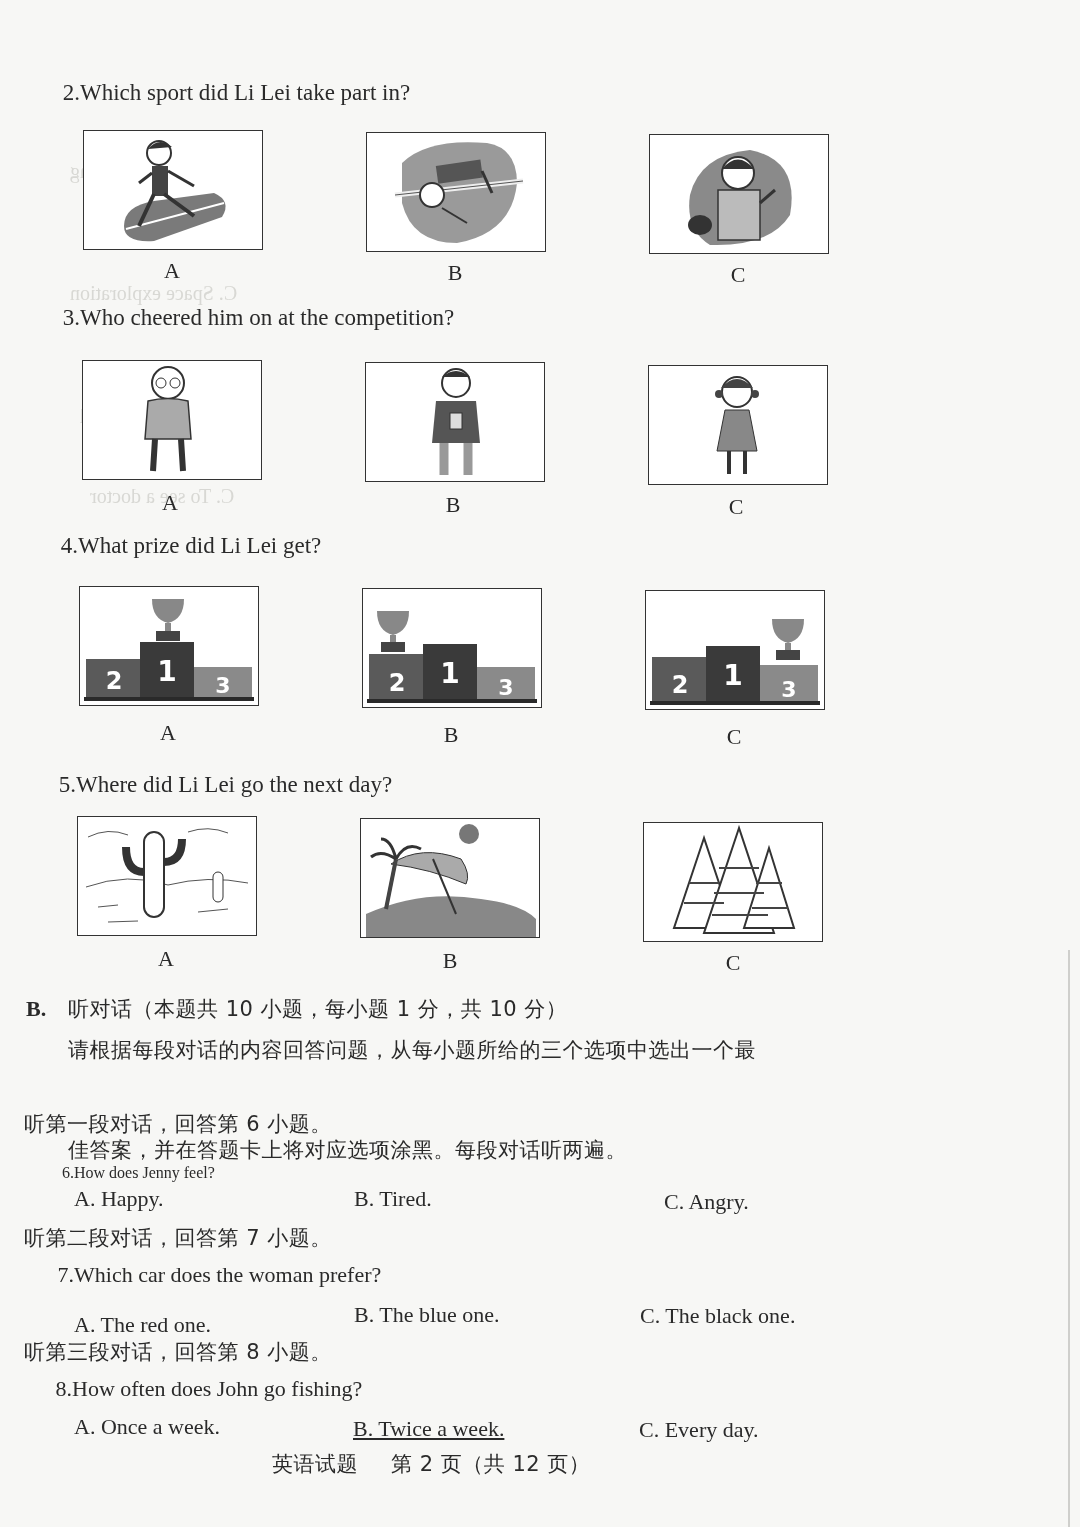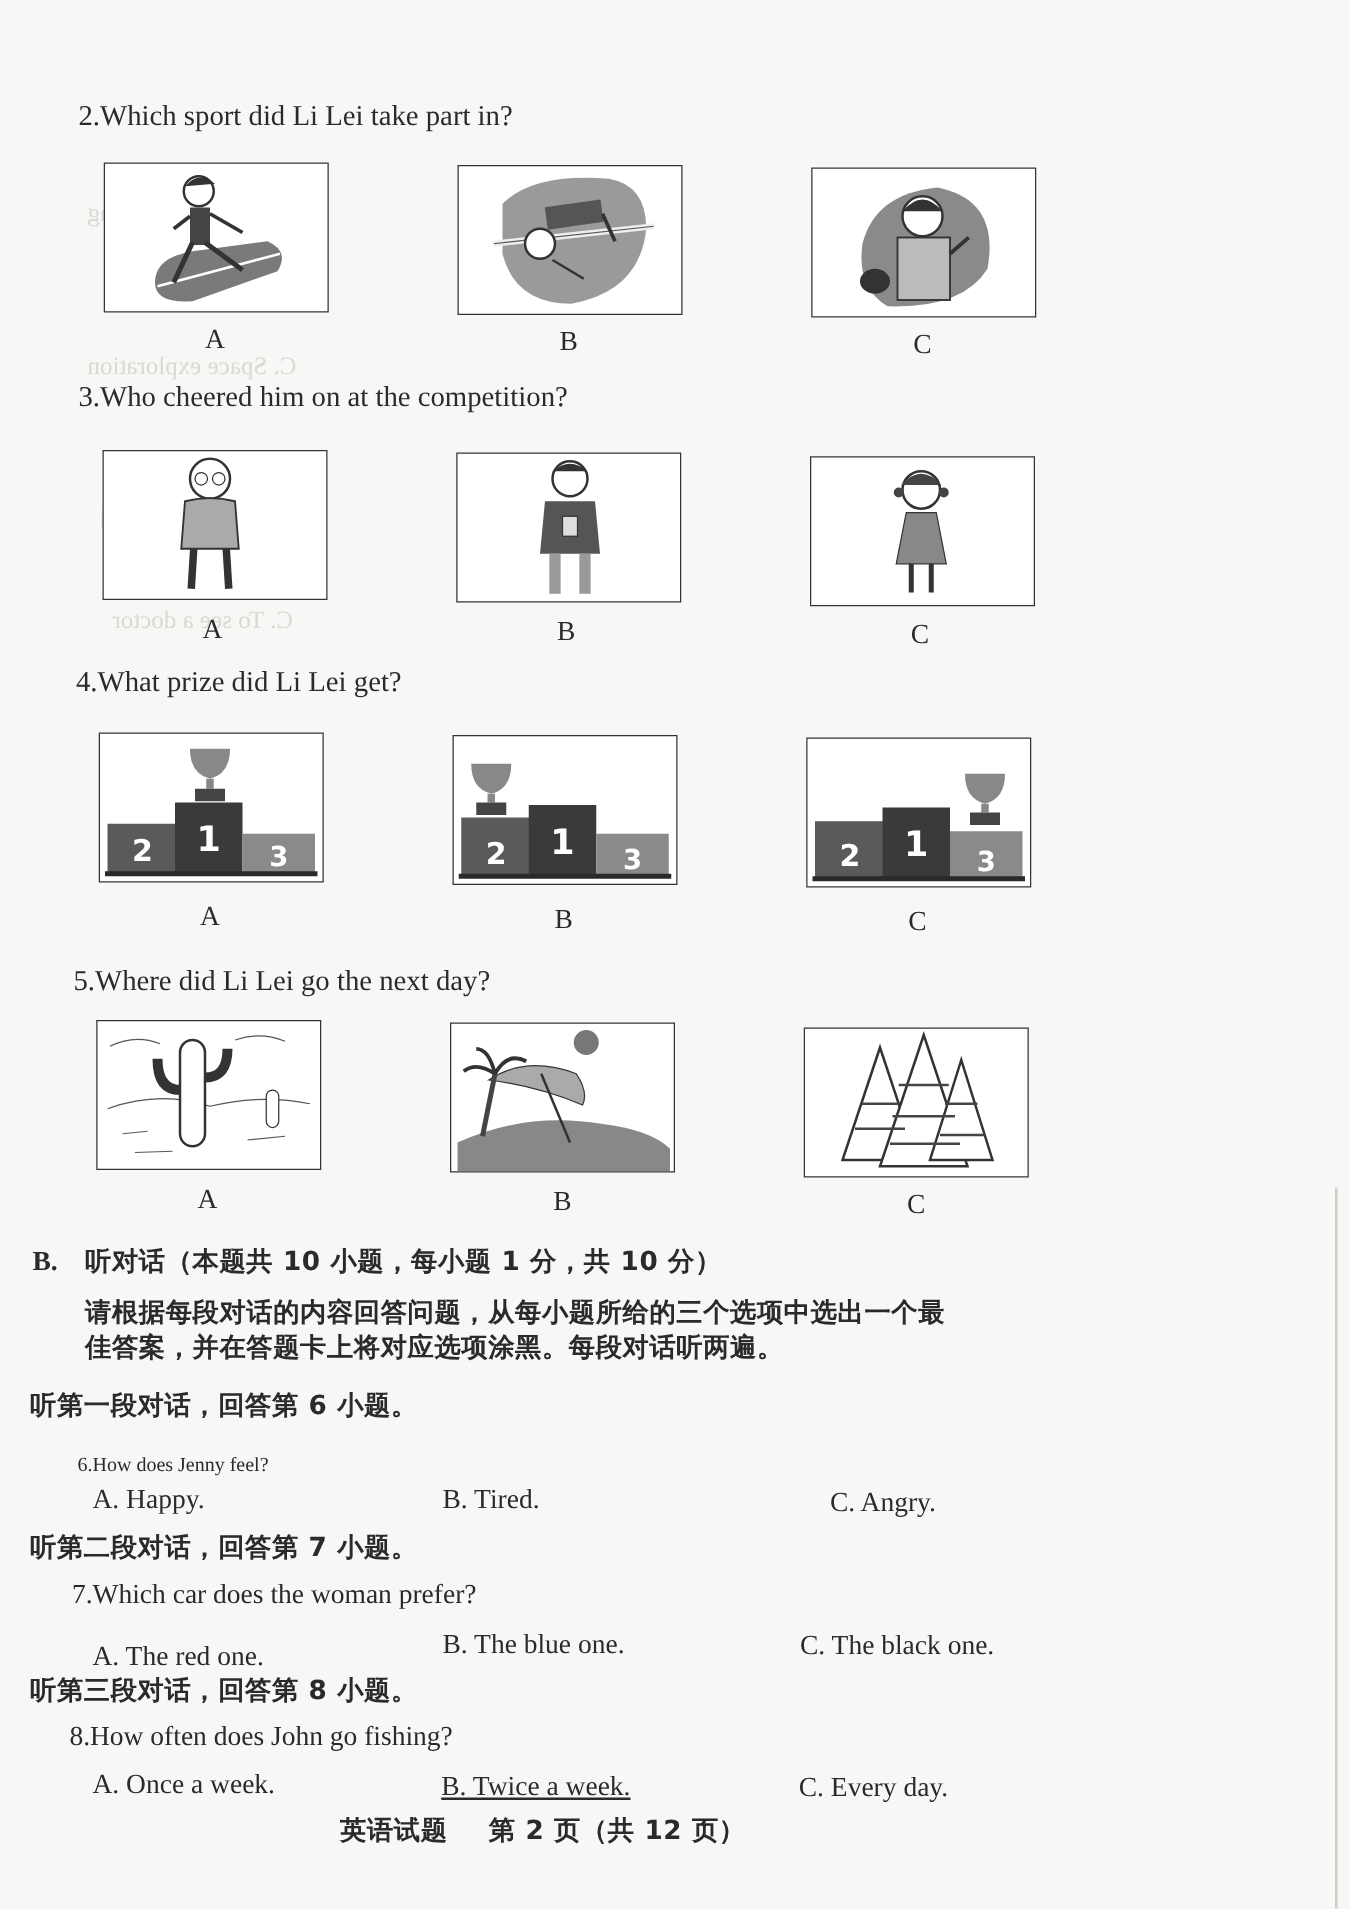--- a/index.html
+++ b/index.html
@@ -8,21 +8,21 @@
     background:#f7f7f5;
     font-family:"Liberation Serif","DejaVu Serif",serif;
     color:#2a2a2a;
   }
   .abs { position:absolute; }
   .q { font-size:23px; white-space:nowrap;text-align:right; }
   .q .num { display:inline-block; width:38px; }
   .opt-label { font-size:22px; width:40px; text-align:center; }
   .frame { border:1.5px solid #333; background:#fff; overflow:hidden; }
   .frame svg { width:100%; height:100%; display:block; }
-  .cn { font-family:"DejaVu Sans",sans-serif; font-size:21px; white-space:nowrap; letter-spacing:0.5px;font-weight:bold; }
+  .cn { font-family:"DejaVu Sans",sans-serif; font-size:21px; white-space:nowrap; letter-spacing:0.5px; }
   .txtopt { font-size:22px; white-space:nowrap; }
   .footer { font-size:22px; white-space:nowrap; }
   .ghost { color:#d8d8d4; font-size:20px; white-space:nowrap; transform:scaleX(-1); }
 </style>
 </head>
 <body>
 
 <div class="abs ghost" style="left:70px;top:160px;">C. Long training</div>
 <div class="abs ghost" style="left:70px;top:282px;">C. Space exploration</div>
 <div class="abs ghost" style="left:80px;top:405px;">C. By underground</div>
@@ -199,21 +199,21 @@
     <path d="M125 25 L100 105 L150 105Z" fill="#fff" stroke="#333" stroke-width="2"></path>
     <path d="M45 60 L75 60 M40 80 L80 80 M75 45 L115 45 M70 70 L120 70 M68 92 L124 92 M112 60 L138 60 M108 85 L144 85" stroke="#444" stroke-width="2"></path>
   </svg>
 </div>
 <div class="abs opt-label" style="left:713px;top:950px;">C</div>
 
 <div class="abs" style="left:26px;top:995px;">
   <span style="font-size:22px;font-weight:bold;display:inline-block;width:42px;">B.</span><span class="cn">听对话（本题共 10 小题，每小题 1 分，共 10 分）</span>
 </div>
 <div class="abs cn" style="left:68px;top:1036px;">请根据每段对话的内容回答问题，从每小题所给的三个选项中选出一个最</div>
-<div class="abs cn" style="left:68px;top:1064px;text-align:right;">佳答案，并在答题卡上将对应选项涂黑。每段对话听两遍。</div>
+<div class="abs cn" style="left:68px;top:1136px;text-align:right;">佳答案，并在答题卡上将对应选项涂黑。每段对话听两遍。</div>
 
 <div class="abs cn" style="left:24px;top:1110px;">听第一段对话，回答第 6 小题。</div>
 <div class="abs q" style="left:36px;top:1148px;font-size:16px;margin-top:16px;">
   <span class="num">6.</span><span>How does Jenny feel?</span>
 </div>
 <div class="abs txtopt" style="left:74px;top:1186px;">A.  Happy.</div>
 <div class="abs txtopt" style="left:354px;top:1186px;">B.  Tired.</div>
 <div class="abs txtopt" style="left:640px;top:1189px;margin-left:24px;">C.  Angry.</div>
 
 <div class="abs cn" style="left:24px;top:1224px;">听第二段对话，回答第 7 小题。</div>

